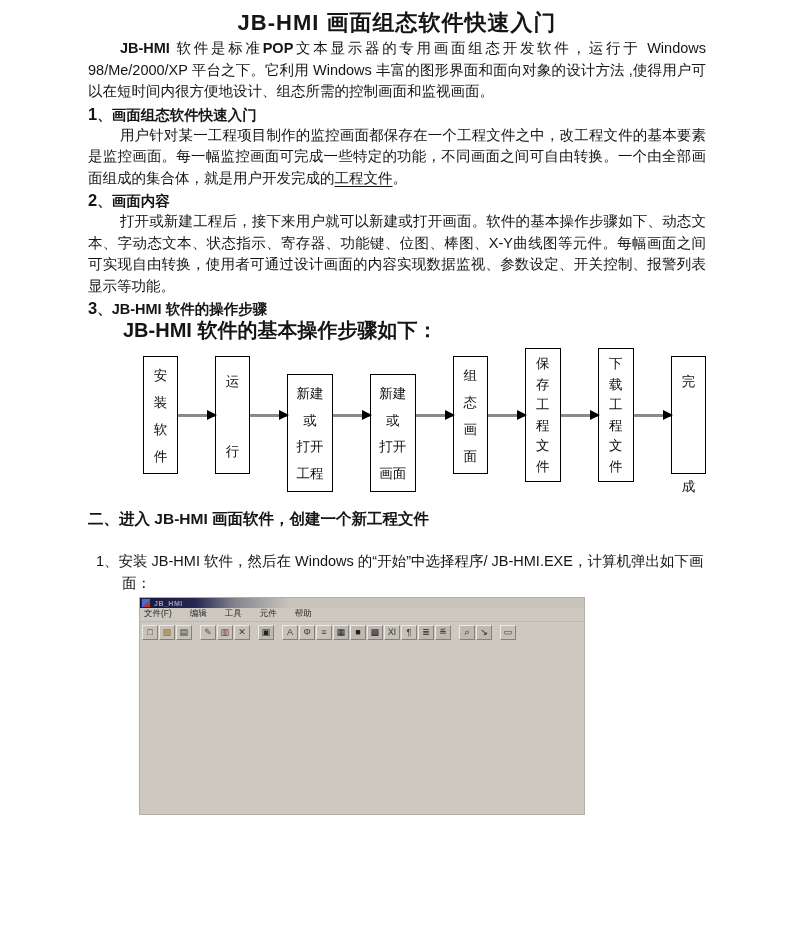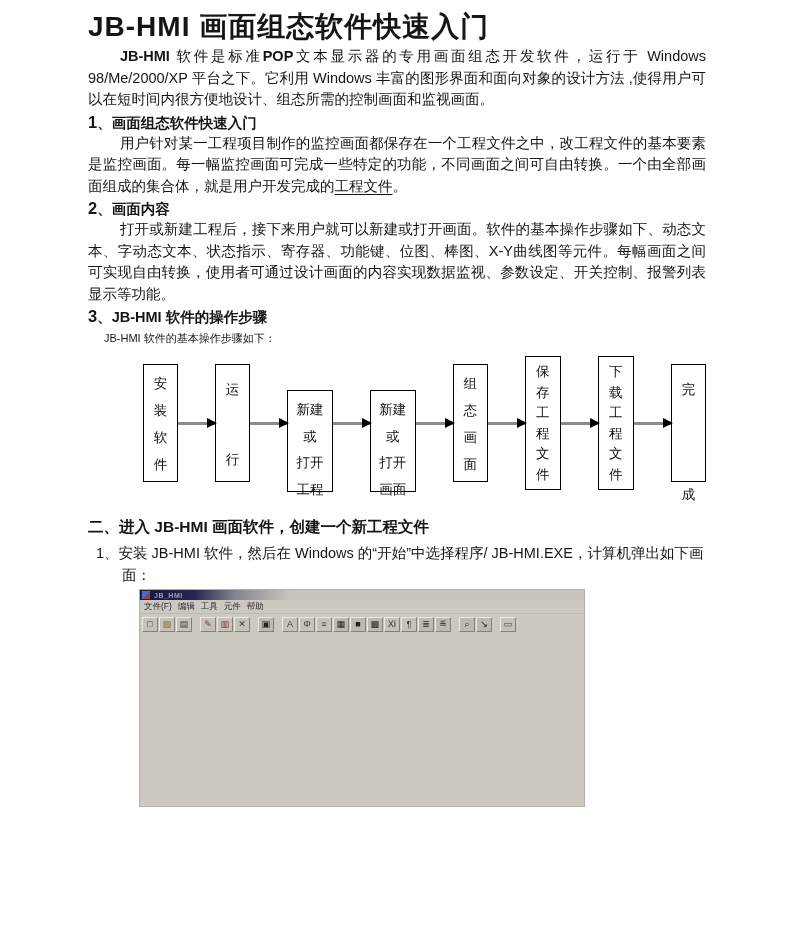--- a/index.html
+++ b/index.html
@@ -1,50 +1,50 @@
 <!DOCTYPE html>
 <html><head>
 <meta charset="utf-8">
 <style>
   html,body{margin:0;padding:0;background:#fff;}
   body{width:792px;height:926px;overflow:hidden;font-family:"Liberation Sans",sans-serif;color:#151515;}
   .page{padding:6px 86px 0 88px;}
-  .doc-title{text-align:left;font-size:28px;font-weight:bold;margin:2px 0 0 0;letter-spacing:1px;}
+  .doc-title{text-align:center;font-size:22px;font-weight:bold;margin:2px 0 0 0;letter-spacing:1px;}
   .sec-head{font-size:15.5px;font-weight:bold;margin-top:24px;}
   .sec-head .num-gap{display:inline-block;min-width:58px;}
   .latin{font-family:"Liberation Sans",sans-serif;}
   p.body{font-size:14.5px;line-height:21.5px;text-align:justify;margin:0;}
   .indent{text-indent:2.2em;}
   .p-top{margin-top:18px;}
   .num-head{margin-top:2px;font-size:14.5px;font-weight:bold;}
   .num-head .n{font-size:16.5px;font-family:"Liberation Sans",sans-serif;}
-  .plain-line{font-size:11px;line-height:21px;margin:1px 0 0 16px;}
+  .plain-line{font-size:20px;line-height:21px;margin:1px 0 0 35px;font-weight:bold;}
   .u{text-decoration:underline;text-underline-offset:3px;}
   
   .flow{display:flex;align-items:center;margin:4px 0 0 55px;height:140px;}
   .fbox{border:1px solid #000;background:#fff;text-align:center;font-size:13.5px;
         white-space:pre-line;box-sizing:border-box;color:#111;}
   .fb-s4{width:36px;height:118px;line-height:27px;padding-top:5px;}
   .fb-spread{width:36px;height:118px;line-height:35px;padding-top:7px;}
-  .fb-l4{width:47px;height:102px;line-height:26.5px;padding-top:6px;margin-top:36px;}
+  .fb-l4{width:47px;height:118px;line-height:26.5px;padding-top:6px;margin-top:36px;}
   .fb-tall{width:37px;height:134px;line-height:20.6px;padding-top:5px;}
   .arrow{width:37px;height:3px;background:#8a8a8a;position:relative;flex:none;}
   .arrow::after{content:'';position:absolute;right:-2px;top:-4px;
      border-left:10px solid #000;border-top:5.5px solid transparent;border-bottom:5.5px solid transparent;}
   
-  .li{font-size:14.5px;line-height:22px;margin:4px 0 0 8px;padding-left:26px;text-indent:-26px;}
+  .li{font-size:14.5px;line-height:22px;margin:20px 0 0 8px;padding-left:26px;text-indent:-26px;}
   
   .shot{margin:3px 0 0 51px;width:446px;height:218px;background:#cdc9c1;
         border:1px solid #b3afa6;box-sizing:border-box;font-family:"Liberation Sans",sans-serif;}
   .tbar{height:10px;display:flex;align-items:center;padding-left:1px;
         background:linear-gradient(90deg,#16163c 0px,#262650 55px,#84848f 95px,#c9c5bc 150px,#c9c5bc 100%);}
   .appico{width:8px;height:8px;flex:none;margin-right:3px;
         background:linear-gradient(135deg,#4a6ad8 55%,#b03a2e 55%);border:0.5px solid #202040;}
   .ttext{font-size:7px;font-weight:bold;color:#9a9ab2;letter-spacing:0.5px;}
-  .mbar{height:13px;display:flex;align-items:center;gap:6px;padding-left:4px;
+  .mbar{height:13px;display:flex;align-items:flex-start;gap:18px;padding-left:4px;
         font-size:8.5px;color:#2a2a2a;border-bottom:1px solid #bdb9b0;}
   .tlbar{height:21px;display:flex;align-items:center;padding-left:2px;}
   .tbtn{width:16px;height:15px;flex:none;margin-right:1px;background:#c6c2b9;box-sizing:border-box;
         border:1px solid;border-color:#ece9e1 #85817a #85817a #ece9e1;
         font-size:9px;line-height:13px;text-align:center;color:#3c3c3c;overflow:hidden;}
   .tgap{width:7px;flex:none;}
   .c-folder{color:#8a6d10;}
   .c-red{color:#7d3030;}
   .c-dark{background:#bdb9b0;color:#222;}
   .client{height:172px;}

